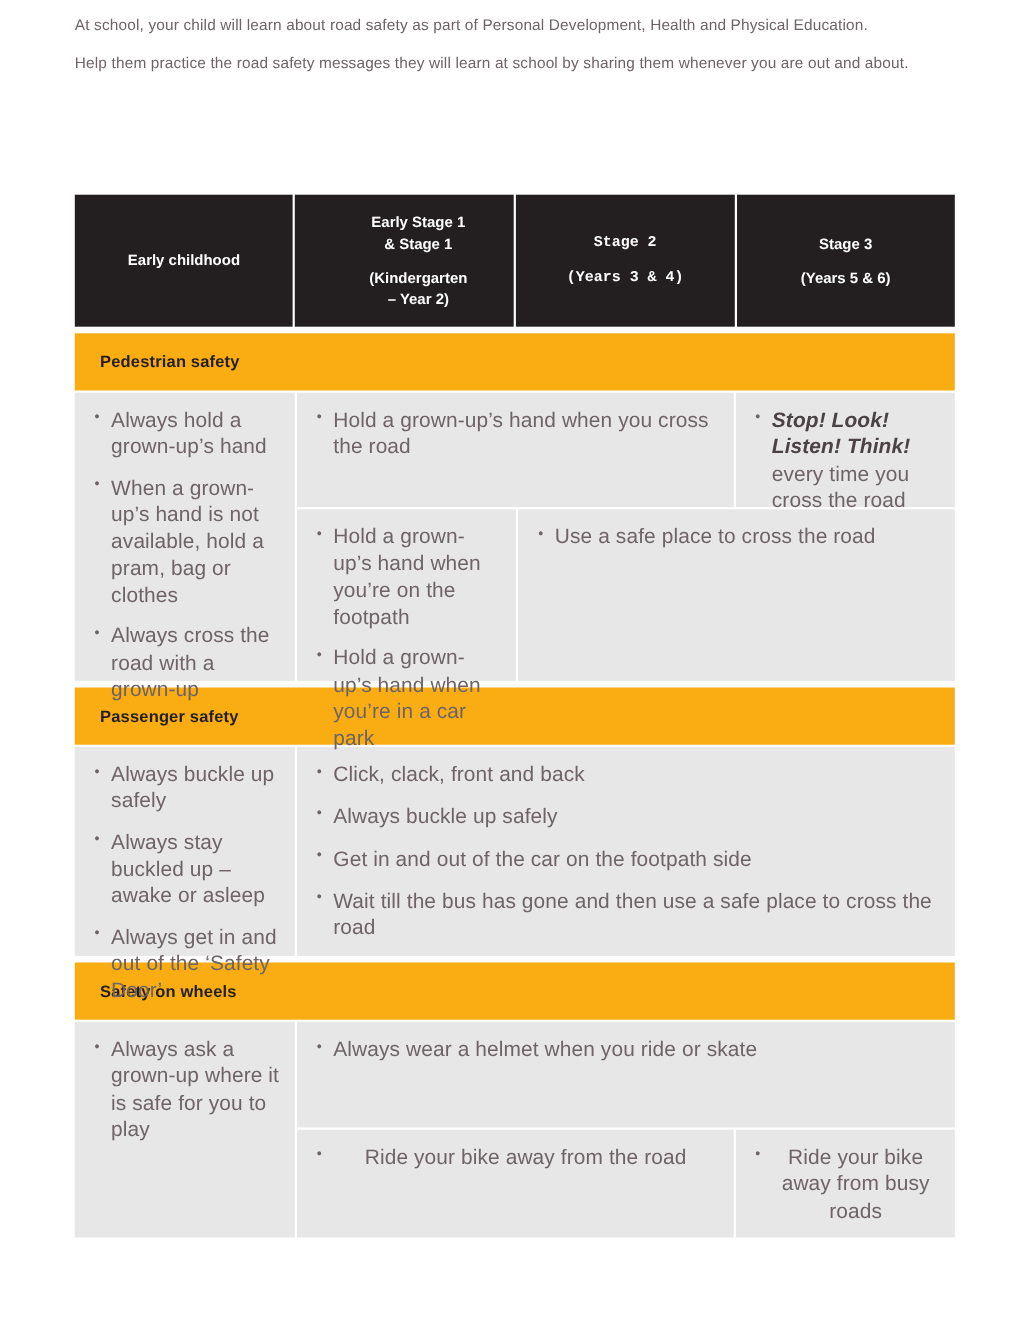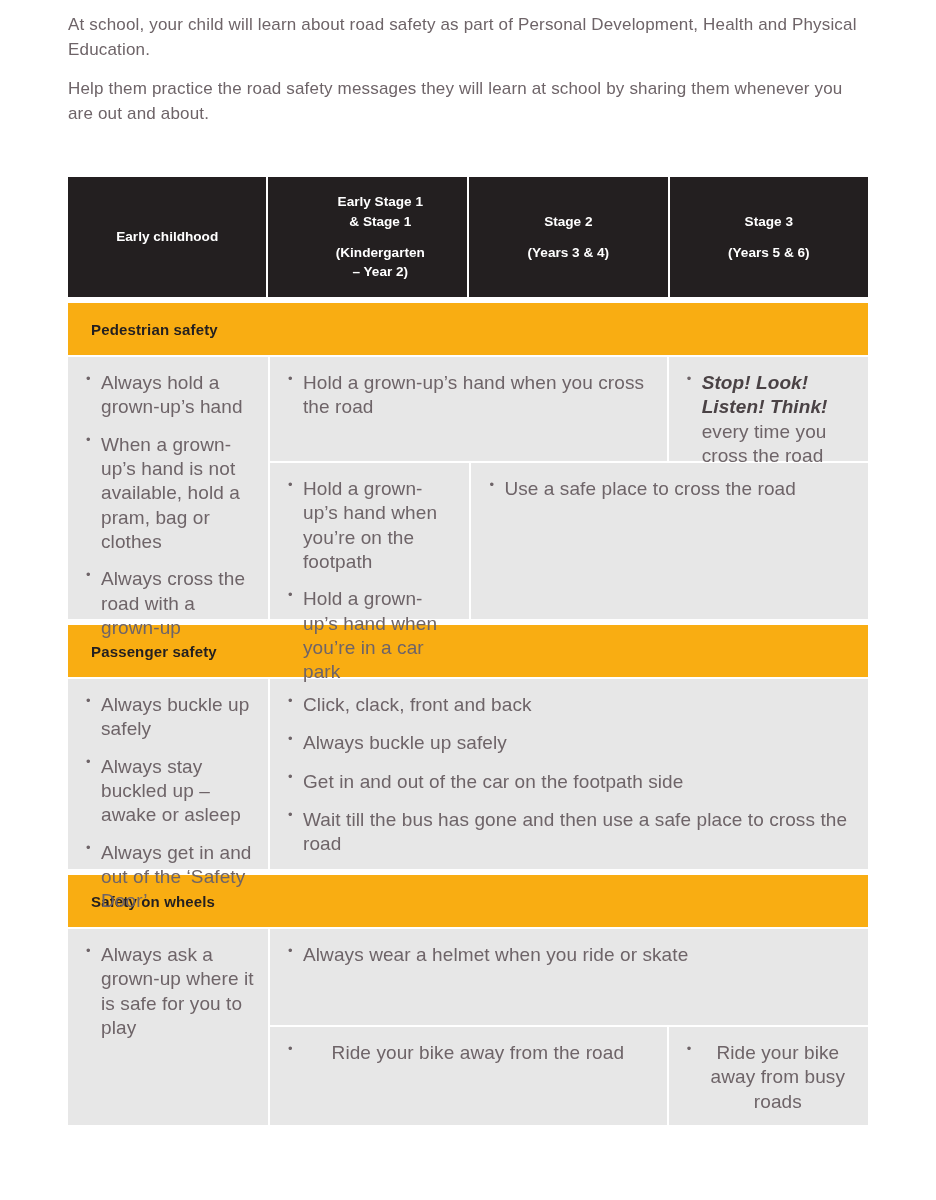--- a/index.html
+++ b/index.html
@@ -20,21 +20,21 @@
     box-sizing: border-box;
   }
   .intro {
     position: absolute;
     left: 68px;
     top: 12px;
     width: 800px;
   }
   .intro p {
     margin: 0 0 14px 0;
-    font-size: 17px;
+    font-size: 14px;
     line-height: 1.48;
     color: #6e6468;
     letter-spacing: 0.01em;
   }
 
   
   .table {
     position: absolute;
     left: 68px;
     top: 177px;
@@ -57,21 +57,21 @@
     height: 120px;
     box-sizing: border-box;
     display: flex;
     flex-direction: column;
     align-items: center;
     justify-content: center;
     padding: 6px 10px;
   }
   .th-1 { width: 200px; }
   .th-2 { width: 200px; margin-left: 2px; padding-left: 35px; }
-  .th-3 { width: 200px; margin-left: 2px; }
+  .th-3 { width: 200px; margin-left: 2px; font-family: Liberation Mono, monospace; }
   .th-4 { width: 200px; margin-left: 2px; }
   .th .sub { margin-top: 12px; }
   .th .line { display: block; }
 
   
   .section-band {
     background: #f9ad12;
     color: #231f20;
     font-size: 15px;
     font-weight: bold;

